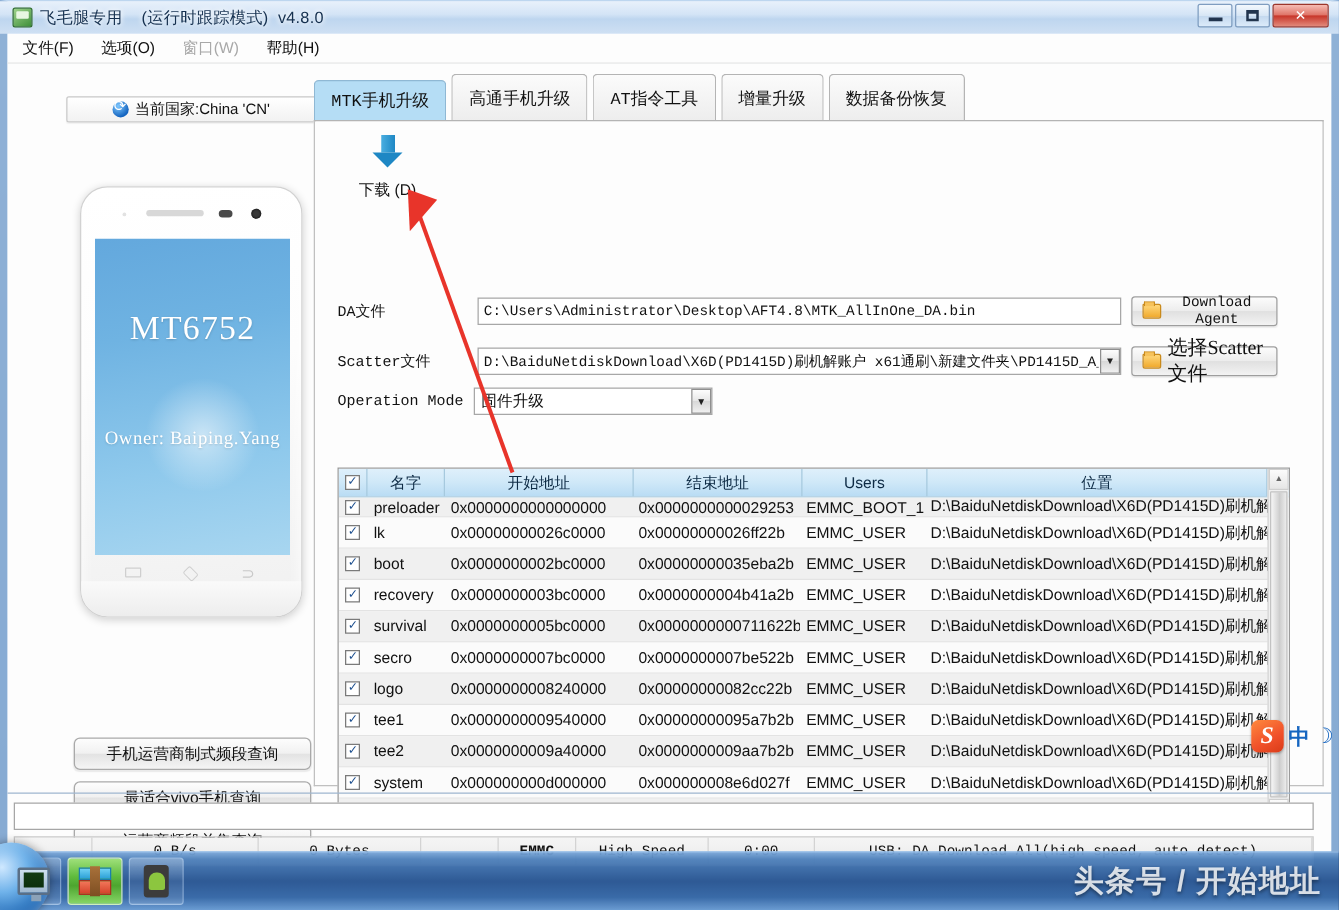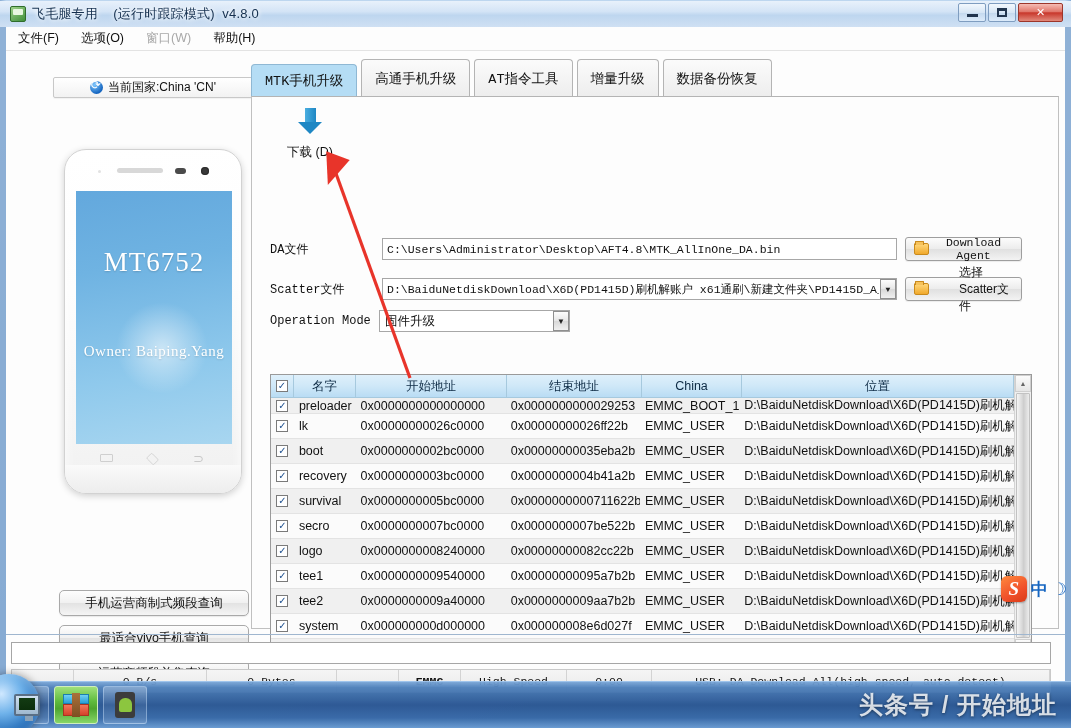--- a/index.html
+++ b/index.html
@@ -213,21 +213,21 @@
   }
   .fbtn .folder {
     width:15px;height:12px;border-radius:1px 2px 2px 2px; flex:none;
     background: linear-gradient(180deg,#ffd77a,#f0a92c);
     border:1px solid #c98a1c; position:relative;
   }
   .fbtn .folder::before{
     content:""; position:absolute; left:0; top:-3px; width:7px;height:3px;
     background:#f6c25b; border:1px solid #c98a1c; border-bottom:none; border-radius:1px 1px 0 0;
   }
-  .fbtn .cjk { font-family:Liberation Sans, sans-serif; font-size:12px;margin-left:25px; }
+  .fbtn .cjk { font-family:Liberation Serif, serif; font-size:16px; }
   .dropbtn {
     width:16px; height:20px; flex:none; margin-left:auto;
     background: linear-gradient(180deg,#fdfdfd,#e6e6e6 50%,#d8d8d8 51%,#f0f0f0);
     border:1px solid #8f8f8f; display:flex;align-items:center;justify-content:center;
     font-size:8px; color:#222;
   }
   .combo {
     height:22px; border:1px solid #a7a7a7; background:#fff;
     display:flex;align-items:center; padding-left:5px;
     font-size:12.5px; color:#111;
@@ -486,21 +486,21 @@
           </div>
 
           <div id="table-wrap">
             <div id="thead">
               <div class="th col-cb">
                 <span class="cb">✓</span>
               </div>
               <div class="th col-name">名字</div>
               <div class="th col-start">开始地址</div>
               <div class="th col-end">结束地址</div>
-              <div class="th col-reg en">China</div>
+              <div class="th col-reg en">Users</div>
               <div class="th col-loc">位置</div>
               <div class="th" style="width:17px;border-right:none;"></div>
             </div>
             <div id="tbody">
                 <div class="trow clipped">
                   <div class="td col-cb c">
                     <span class="cb">✓</span>
                   </div>
                   <div class="td col-name">preloader</div>
                   <div class="td col-start">0x0000000000000000</div>

